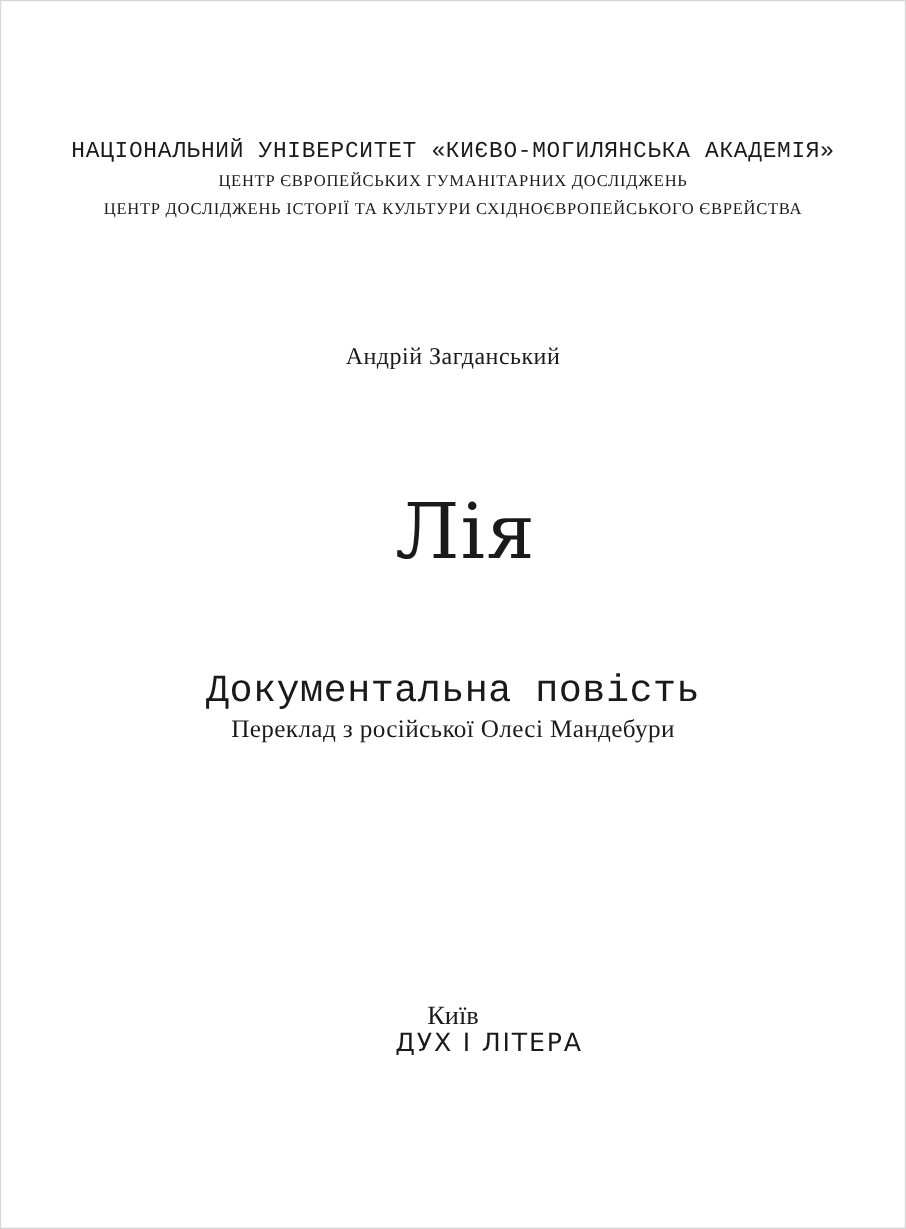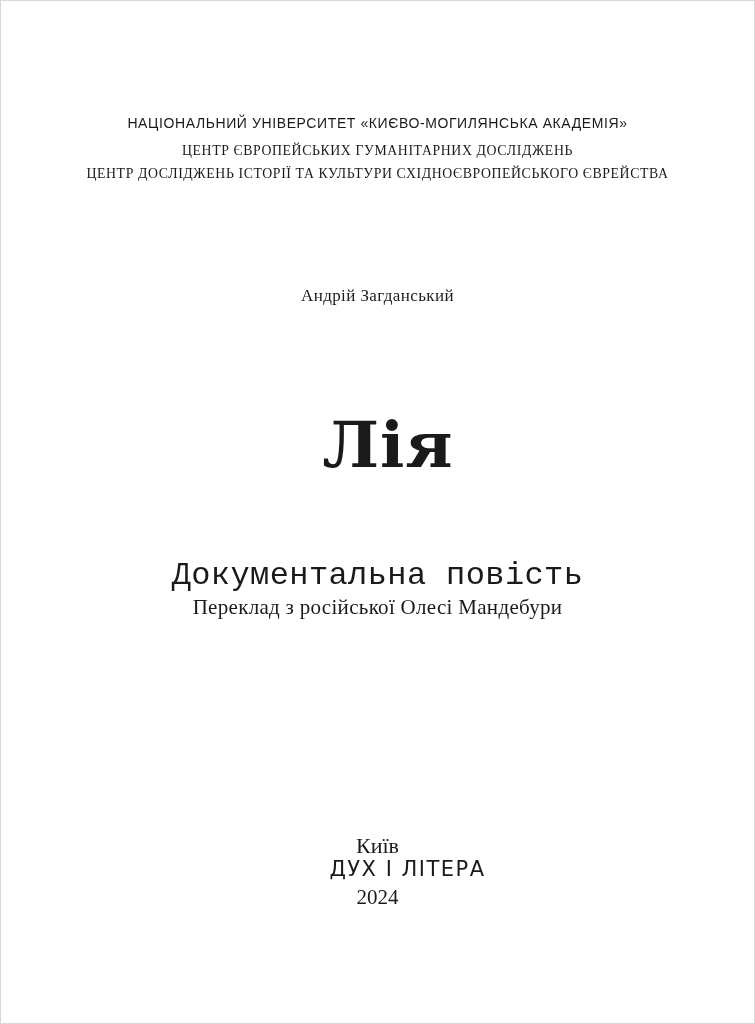--- a/index.html
+++ b/index.html
@@ -19,43 +19,43 @@
   }
   .line {
     position: absolute;
     left: 0;
     width: 100%;
     text-align: center;
     white-space: nowrap;
   }
   .inst-1 {
     top: 114px;
-    font-size: 14px;
+    font-size: 19px;
     letter-spacing: 0.6px;
-    font-family: Liberation Sans, sans-serif;
+    font-family: Liberation Mono, monospace;
   }
   .inst-2 {
     top: 142px;
     font-size: 13.8px;
     letter-spacing: 0.6px;
   }
   .inst-3 {
     top: 165px;
     font-size: 13.8px;
     letter-spacing: 0.6px;
   }
   .author {
     top: 285px;
-    font-size: 17px;
+    font-size: 20px;
     letter-spacing: 0.4px;
   }
   .book-title {
     top: 406px;
     font-size: 64px;
-    font-weight: 700;
+    font-weight: 400;
     letter-spacing: 1px;
     font-family: "DejaVu Serif", "Liberation Serif", serif;
     padding-left: 21px;
   }
   .subtitle {
     top: 556px;
     font-size: 32px;
     letter-spacing: 0.4px;
     font-family: Liberation Mono, monospace;
   }
@@ -97,15 +97,14 @@
   <div class="line book-title">Лія</div>
 
   <div class="line subtitle">Документальна повість</div>
 
   <div class="line translator">Переклад з російської Олесі Мандебури</div>
 
   <div class="line imprint-city">Київ</div>
 
   <div class="line imprint-publisher">ДУХ І ЛІТЕРА</div>
 
-  <div class="line imprint-year">2024</div>
 
 </div>
 
 </body></html>

